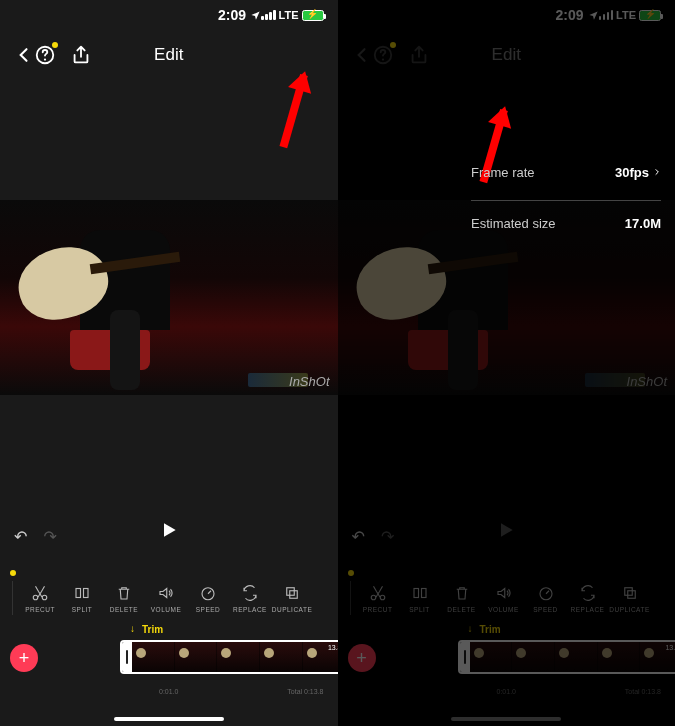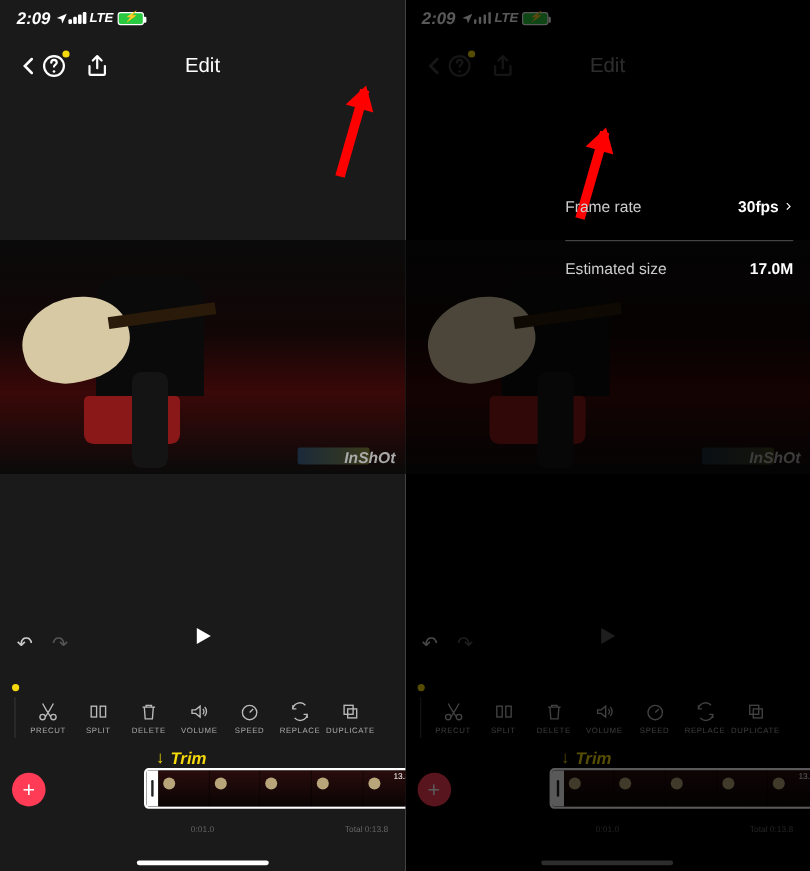--- a/index.html
+++ b/index.html
@@ -1,34 +1,34 @@
 <!DOCTYPE html>
 <html><head>
 <meta charset="utf-8">
 <style>
   * { box-sizing: border-box; margin: 0; padding: 0; }
   body { width: 675px; height: 726px; background: #eee; font-family: -apple-system, Helvetica, Arial, sans-serif; display: flex; }
   .panel { width: 337.5px; height: 726px; background: #1a1a1a; position: relative; overflow: hidden; color: #fff; }
   .panel.right { background: #000; }
-  .status-bar { height: 30px; display: flex; justify-content: flex-start; align-items: center; padding: 0 14px; font-size: 14px; font-weight: 600; font-style: italic; }
+  .status-bar { height: 30px; display: flex; justify-content: flex-end; align-items: center; padding: 0 14px; font-size: 14px; font-weight: 600; }
   .status-left { display: flex; align-items: center; gap: 4px; }
   .status-right { display: flex; align-items: center; gap: 3px; font-size: 11px; font-weight: 700; }
   .header { height: 50px; display: flex; align-items: center; padding: 0 14px; }
   .header-title { position: absolute; left: 0; right: 0; text-align: center; font-size: 17px; font-weight: 500; pointer-events: none; }
   .header-right { display: flex; align-items: center; gap: 14px; position: relative; }
   .yellow-dot { width: 6px; height: 6px; background: #f5d90a; border-radius: 50%; position: absolute; top: -2px; left: 18px; }
   .video-area { position: absolute; top: 200px; left: 0; right: 0; height: 195px; background: #000; }
   .video-frame { width: 100%; height: 100%; background: linear-gradient(180deg,#0a0a0a 0%,#120606 40%, #3a0808 65%, #0a0a0a 100%); position: relative; overflow: hidden; }
   .guitar-body { position:absolute; left:18px; top:48px; width:90px; height:70px; background:#d7c9a3; border-radius:50% 50% 45% 45%; transform:rotate(-15deg);}
   .guitar-neck { position:absolute; left:90px; top:58px; width:90px; height:10px; background:#2a1a0a; transform:rotate(-8deg);}
   .person { position:absolute; left:80px; top:30px; width:90px; height:100px; background:#0a0a0a; border-radius:20px 20px 0 0;}
   .leg { position:absolute; left:110px; top:110px; width:30px; height:80px; background:#141414; border-radius:8px;}
   .seat { position:absolute; left:70px; top:130px; width:80px; height:40px; background:#8a1818; border-radius:4px 4px 8px 8px;}
   .pedals { position:absolute; right:30px; bottom:8px; width:60px; height:14px; background:linear-gradient(90deg,#1a2a3a,#3a3a1a); border-radius:2px;}
-  .watermark { position: absolute; right: 8px; bottom: 6px; font-size: 13px; font-weight: 700; color: #aaa; font-style: italic; }
+  .watermark { position: absolute; right: 8px; bottom: 6px; font-size: 13px; font-weight: 400; color: #aaa; font-style: italic; }
   .arrow { position: absolute; width: 8px; height: 75px; background: #ff0000; transform-origin: top center; }
   .arrow::after { content: ""; position: absolute; left: -8px; top: -4px; border-left: 12px solid transparent; border-right: 12px solid transparent; border-bottom: 20px solid #ff0000; }
   .arrow1 { left: 300px; top: 75px; transform: rotate(16deg); }
   .arrow2 { left: 500px; top: 110px; transform: rotate(16deg); }
   .undo-redo { position: absolute; left: 14px; top: 527px; display: flex; gap: 16px; color: #ccc; }
   .undo-redo .dim { color: #555; }
   .play-btn { position: absolute; left: 50%; top: 520px; transform: translateX(-50%); font-size: 22px; }
   .toolbar { position: absolute; top: 568px; left: 0; right: 0; height: 60px; display: flex; align-items: center; overflow: hidden; }
   .tool-yellow { position:absolute; left:10px; top:2px; width:6px; height:6px; background:#f5d90a; border-radius:50%;}
   .tool-divider { width:1px; height:34px; background:#333; margin:0 6px 0 12px;}
@@ -37,21 +37,21 @@
   .tool-label { font-size: 6.5px; letter-spacing: .5px; }
   .timeline { position: absolute; top: 632px; left: 0; right: 0; height: 50px; }
   .add-btn { position:absolute; left:10px; top:12px; width:28px; height:28px; background:#ff3b56; border-radius:50%; display:flex; align-items:center; justify-content:center; color:#fff; font-size:18px; font-weight:300;}
   .track { position:absolute; left:120px; top:8px; right:-10px; height:34px; border:2px solid #fff; border-radius:4px; display:flex; overflow:hidden;}
   .handle { width:10px; background:#fff; display:flex; align-items:center; justify-content:center;}
   .handle::after { content:""; width:2px; height:14px; background:#222; border-radius:1px;}
   .clip { flex:1; background:#1a0a0a; display:flex;}
   .frame { flex:1; background:linear-gradient(180deg,#2a0c0c,#0a0404); border-right:1px solid rgba(0,0,0,.4); position:relative;}
   .frame::after { content:""; position:absolute; left:4px; top:6px; width:10px; height:10px; background:#b8a67a; border-radius:50%;}
   .clip-dur { position:absolute; right:4px; top:2px; font-size:7px; color:#fff;}
-  .trim-label { position:absolute; left:142px; top:-8px; font-size:14px; color:#f5d90a; font-weight:600;font-style:italic;}
+  .trim-label { position:absolute; left:142px; top:-8px; font-size:10px; color:#f5d90a; font-weight:600;}
   .trim-label::before { content:"↓"; position:absolute; left:-12px; top:-1px; color:#f5d90a;}
   .time-info { position:absolute; top:688px; left:0; right:0; text-align:center; font-size:7px; color:#666;}
   .time-info .total { position:absolute; right:14px;}
   .home-ind { position:absolute; bottom:5px; left:50%; transform:translateX(-50%); width:110px; height:4px; background:#fff; border-radius:3px;}
   
   .dimmed { filter: brightness(0.35); }
   .dimmed .header-title, .dimmed .header svg, .dimmed .home-ind { opacity:.5; }
   .save-popup { position:absolute; right:12px; top:92px; width:160px; background:#fff; color:#000; border-radius:10px; padding:13px 18px; font-size:15px; font-weight:700; z-index:20;}
   .settings { position:absolute; right:14px; top:150px; width:190px; color:#ccc; z-index:20;}
   .setting-row { display:flex; justify-content:space-between; align-items:center; height:44px; font-size:13px;}

